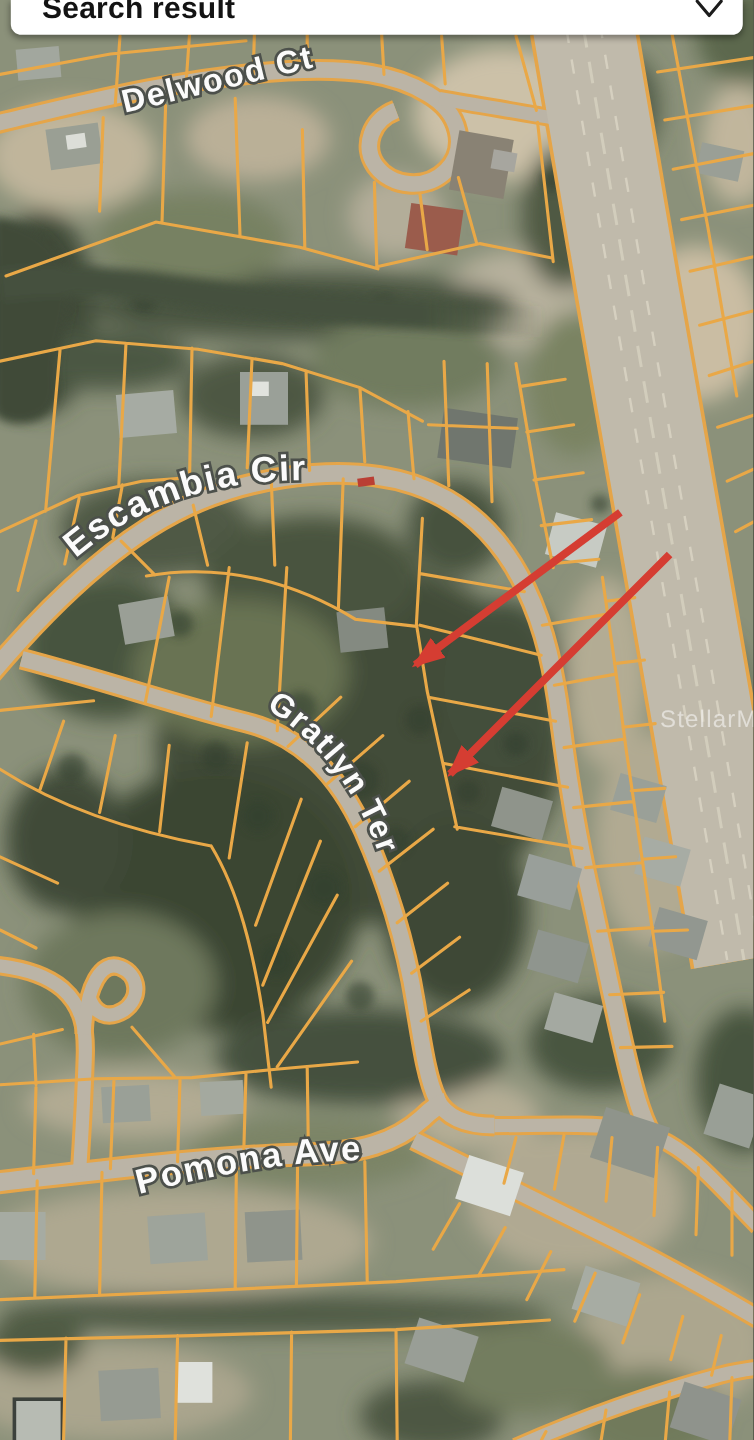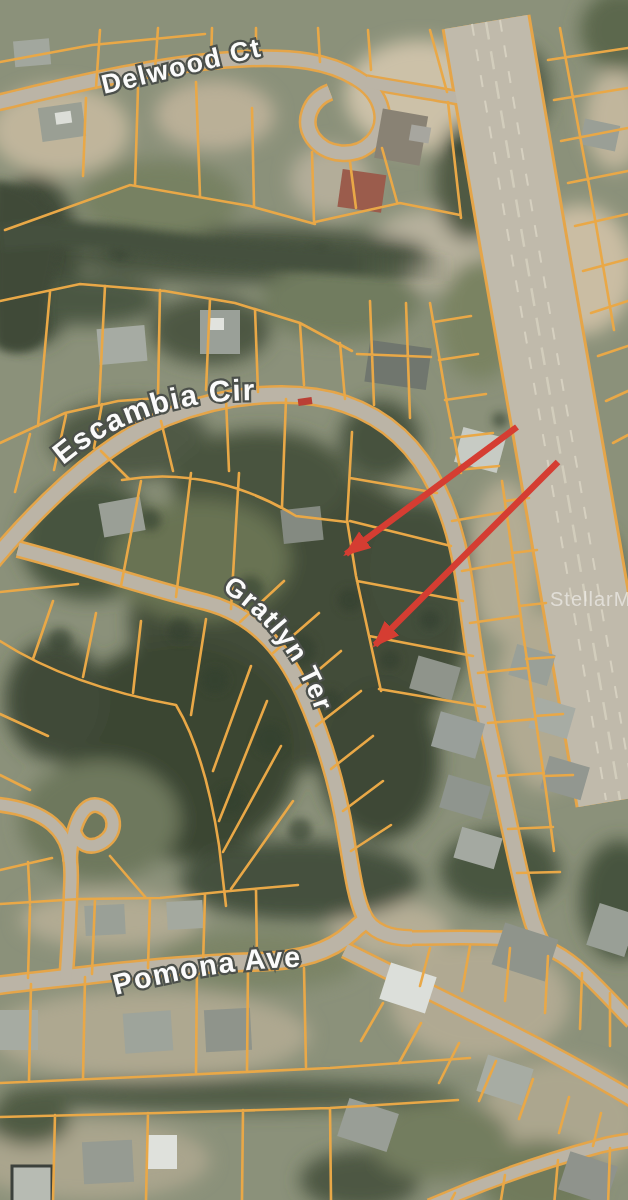--- a/index.html
+++ b/index.html
@@ -221,14 +221,20 @@
 
     <text class="wm" x="550" y="606">StellarMLS</text>
 
     <g stroke-width="6.5" stroke-linecap="butt" fill="none">
       <line stroke="#e2382c" marker-end="url(#ah)" x1="517" y1="427" x2="346" y2="554"></line>
       <line stroke="#e2382c" marker-end="url(#ah)" x1="558" y1="462" x2="375" y2="645"></line>
     </g>
   </svg>
   </div>
 
+  <div class="hdr">
+    <div class="hdr-title">Search result</div>
+    <svg class="hdr-chevron" viewBox="0 0 24 18">
+      <polyline points="2,2 12,14 22,2" fill="none" stroke="#1c1c1c" stroke-width="2.6" stroke-linecap="round" stroke-linejoin="round"></polyline>
+    </svg>
+  </div>
 
 </div>
 
 </body></html>

